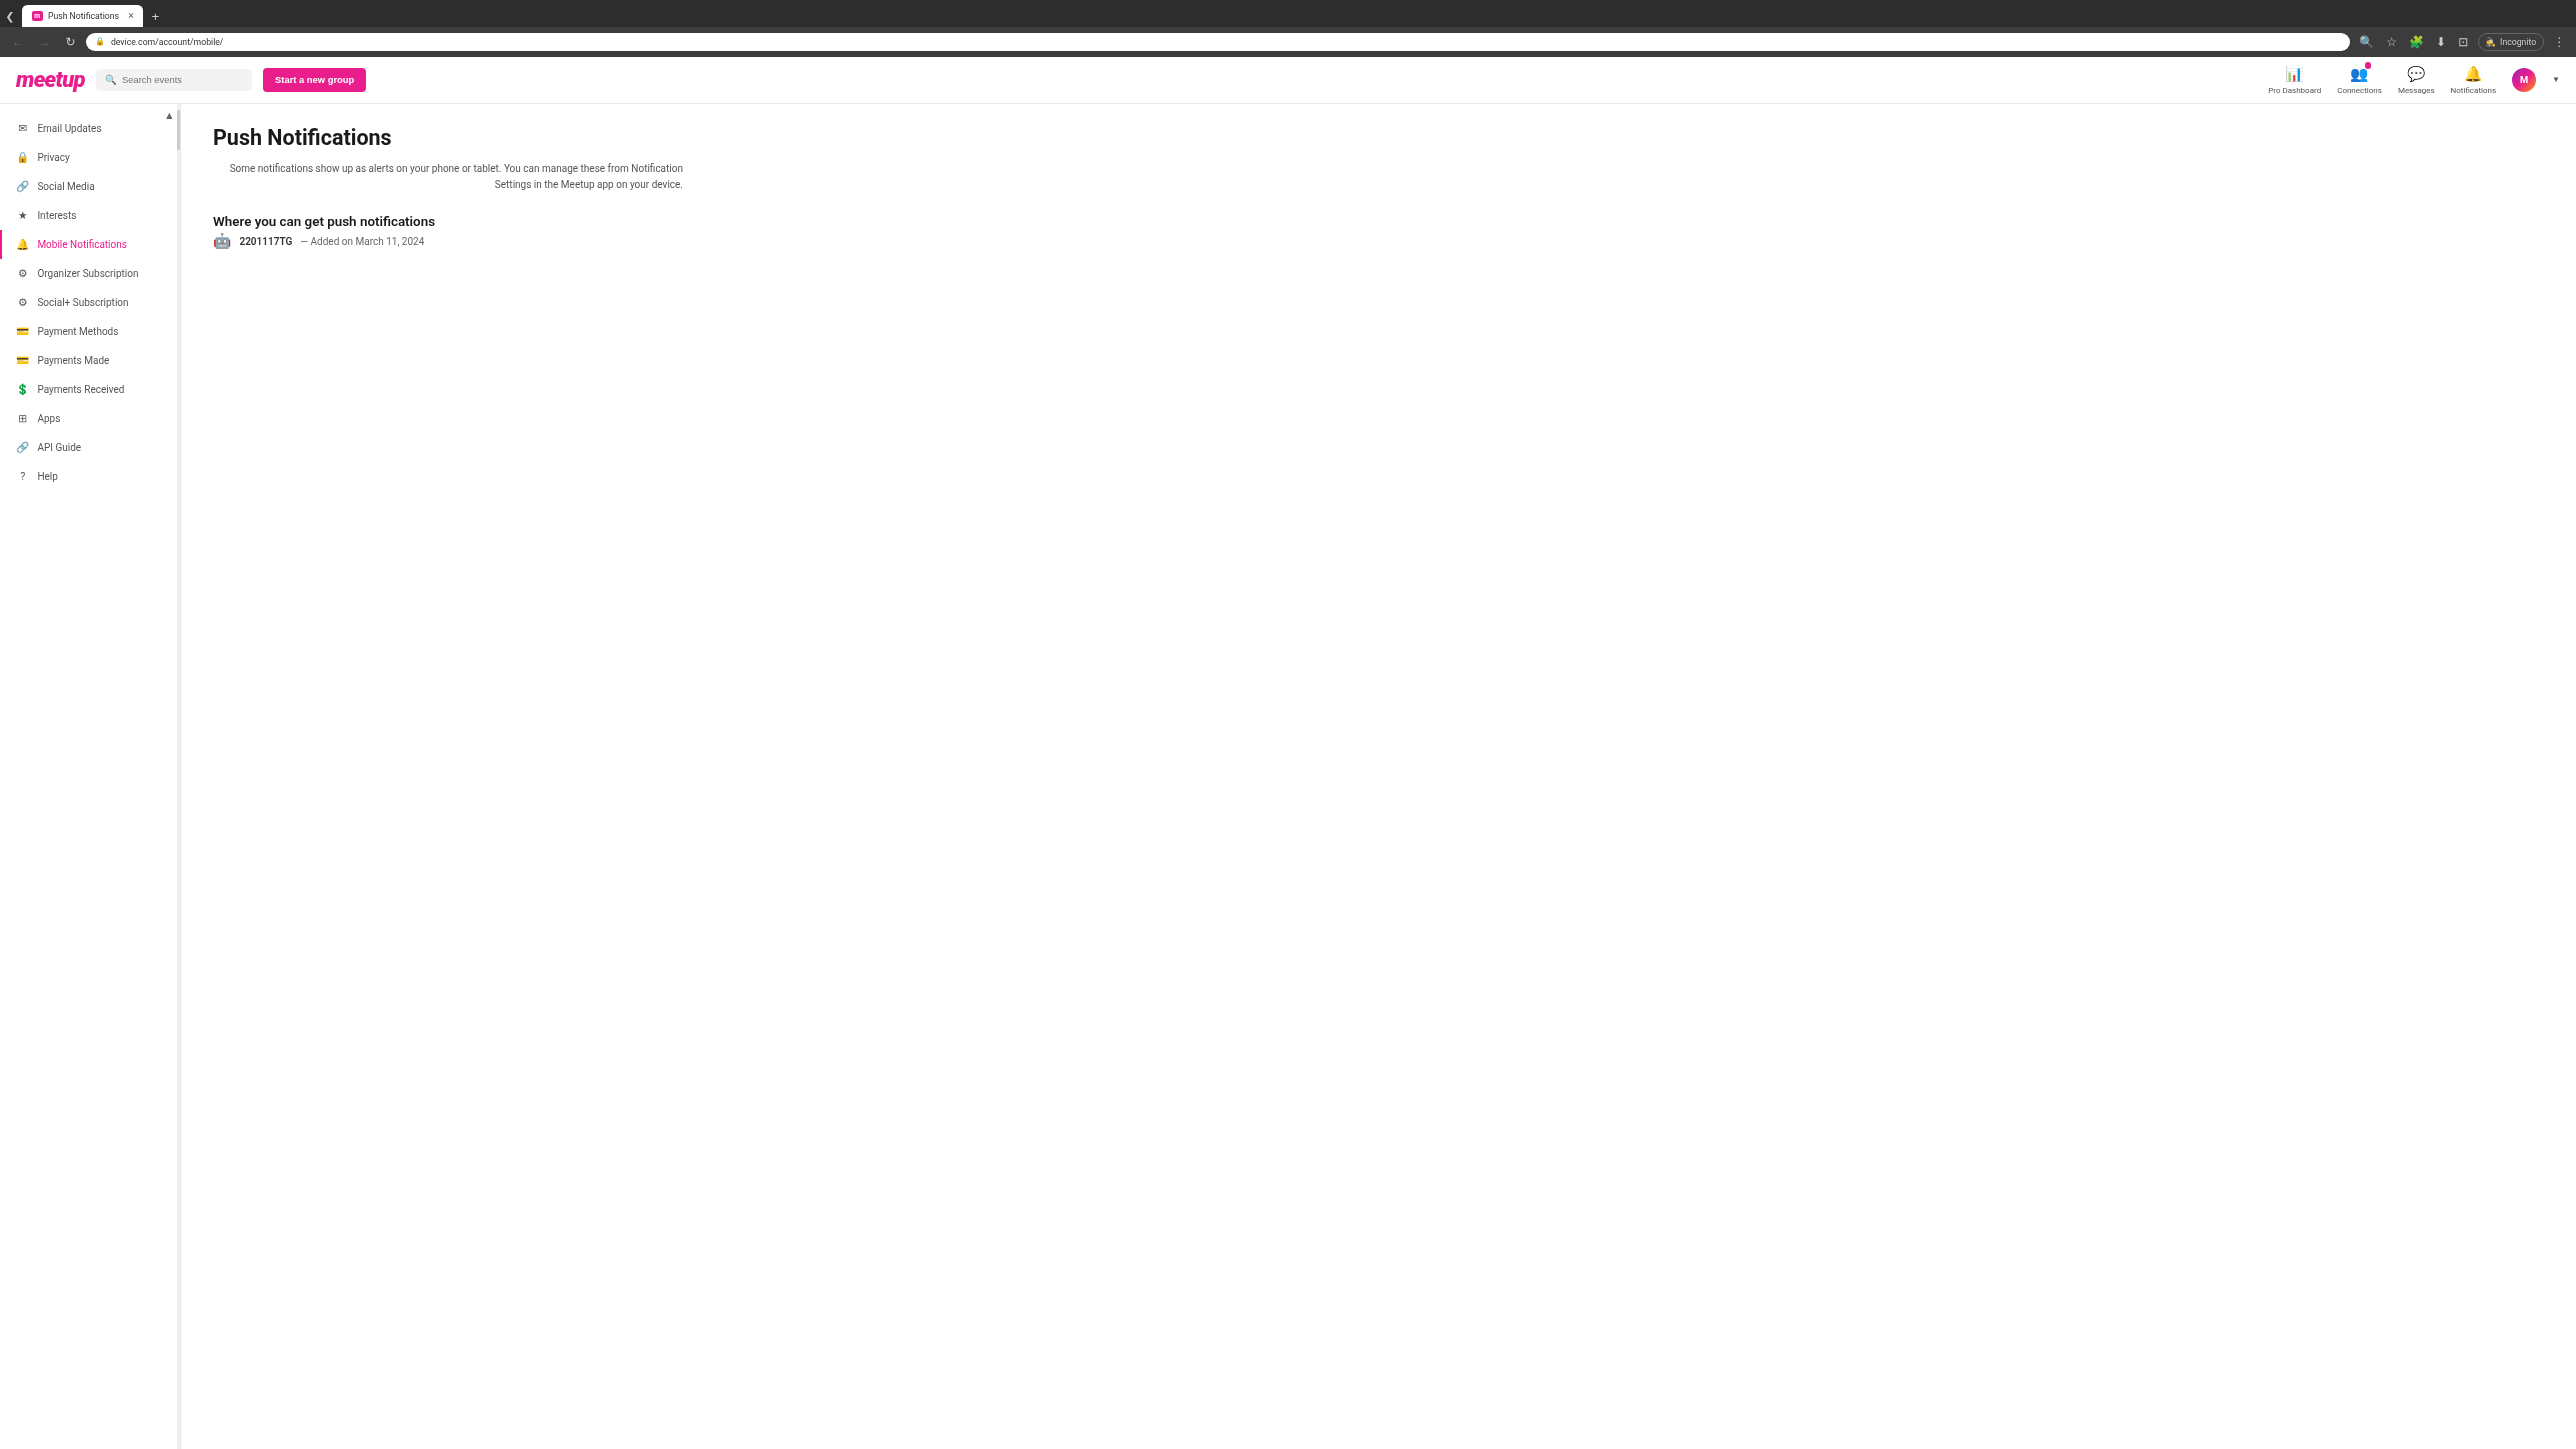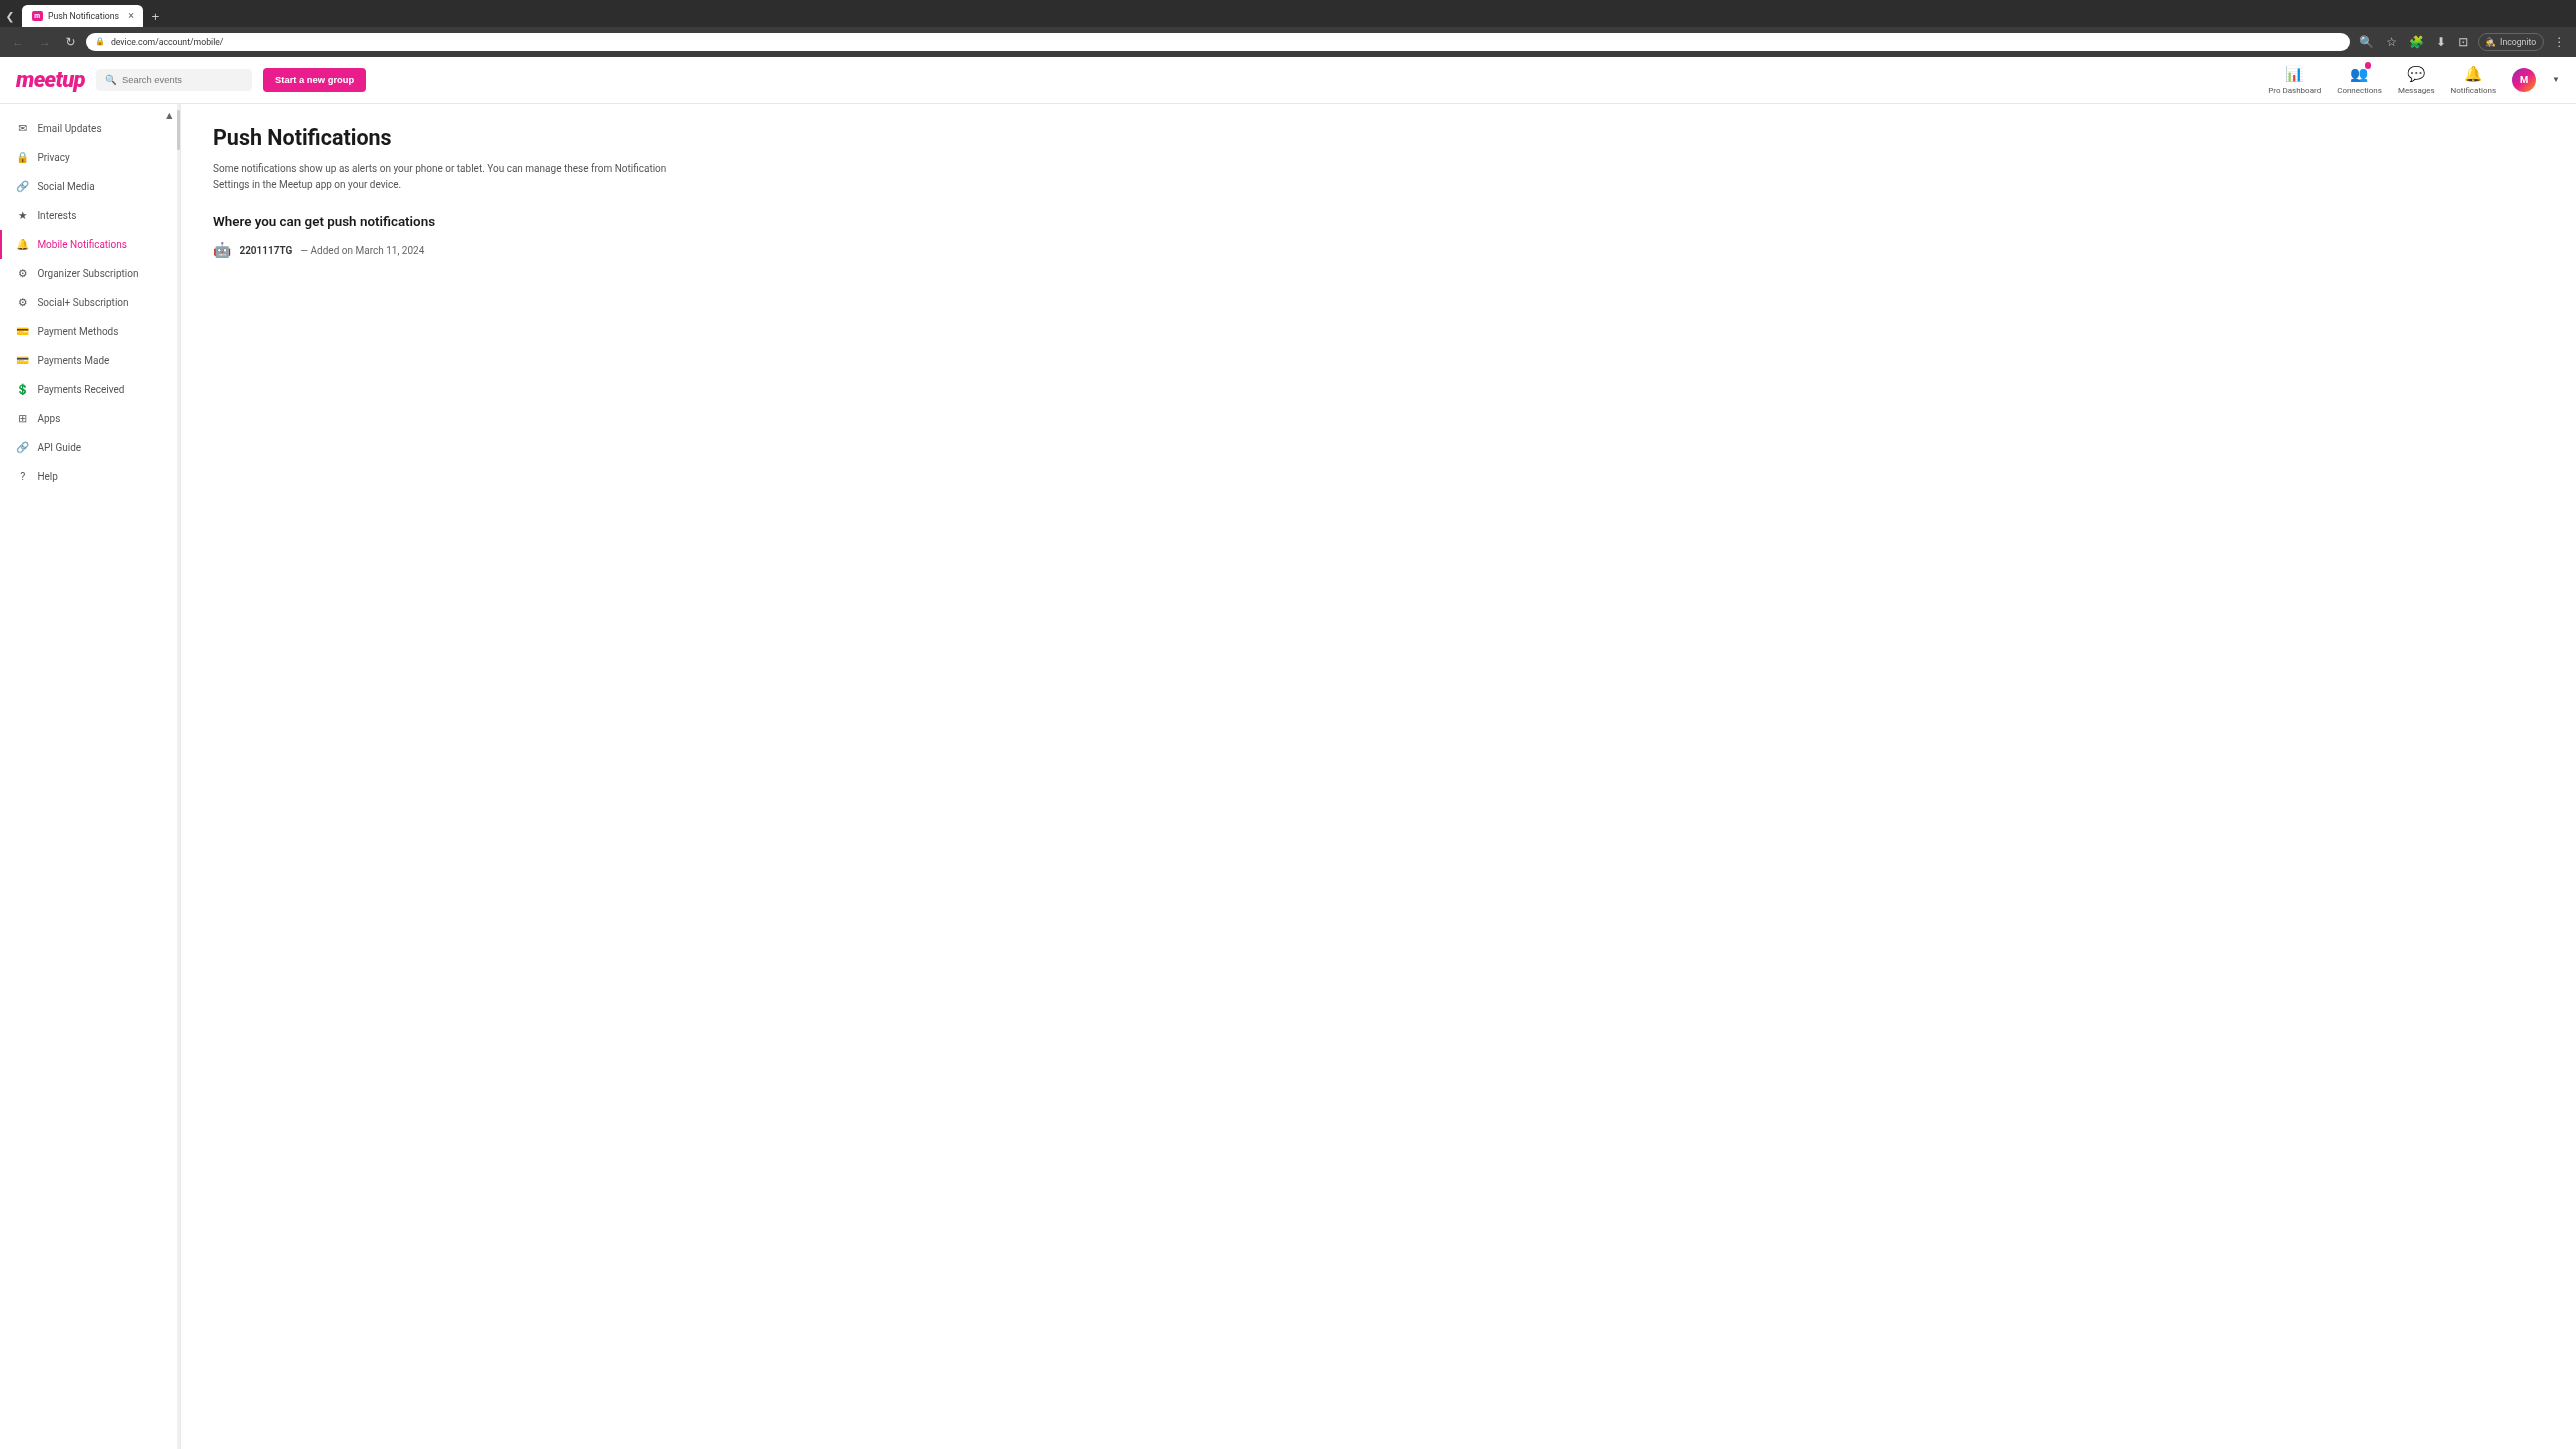--- a/index.html
+++ b/index.html
@@ -49,22 +49,22 @@
     .scrollbar-thumb { width: 2.7px; height: 40px; background: #ccc; border-radius: 1.3px; position: absolute; top: 6.7px; }
 
     .sidebar-item { display: flex; align-items: center; gap: 8px; padding: 8px 16px; cursor: pointer; color: #555; font-size: 10px; text-decoration: none; position: relative; }
     .sidebar-item.active { color: #e91e8c; }
     .sidebar-item.active::before { content: ''; position: absolute; left: 0; top: 0; bottom: 0; width: 2px; background: #e91e8c; }
     .sidebar-item .s-icon { width: 13.4px; display: flex; align-items: center; justify-content: center; font-size: 10.7px; flex-shrink: 0; }
 
     
     .main-content { flex: 1; padding: 21.5px 32px; }
     .page-title { font-size: 21.5px; font-weight: 700; color: #1a1a1a; margin-bottom: 10.7px; }
-    .page-description { font-size: 10px; color: #555; line-height: 1.6; margin-bottom: 21.5px; max-width: 470px; }
-    .section-title { font-size: 13.4px; font-weight: 600; color: #1a1a1a; margin-bottom: 12px; }
+    .page-description { font-size: 10px; color: #555; line-height: 1.6; margin-bottom: 21.5px; max-width: 470px; text-align: right; }
+    .section-title { font-size: 13.4px; font-weight: 600; color: #1a1a1a; margin-bottom: 3px; }
     .device-item { display: flex; align-items: center; gap: 8px; font-size: 10px; color: #333; }
     .device-icon { font-size: 14.8px; }
     .device-name { font-weight: 600; color: #333; }
     .device-added { color: #666; text-align: center; }
   </style>
 </head>
 <body>
 
 <div class="browser-chrome">
   <div class="browser-tabs">

